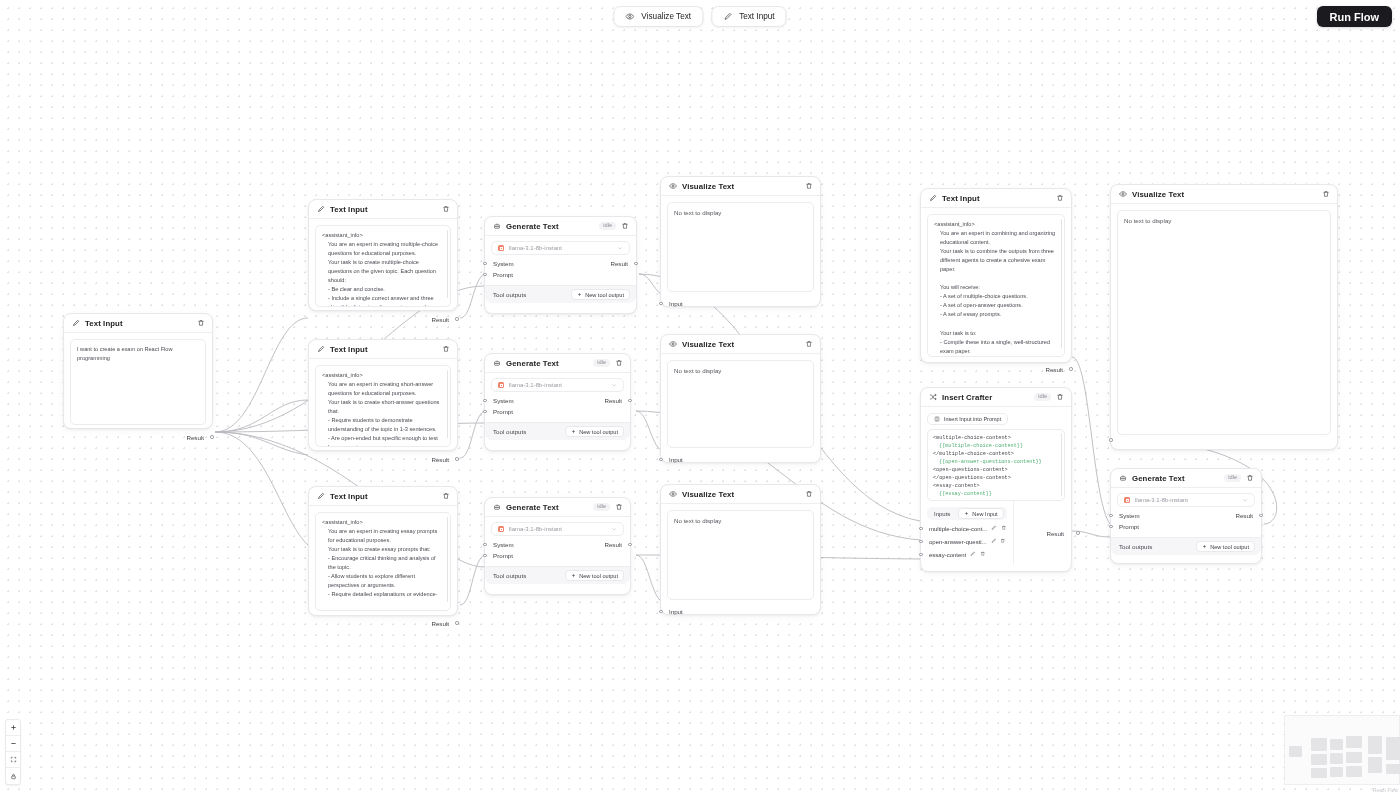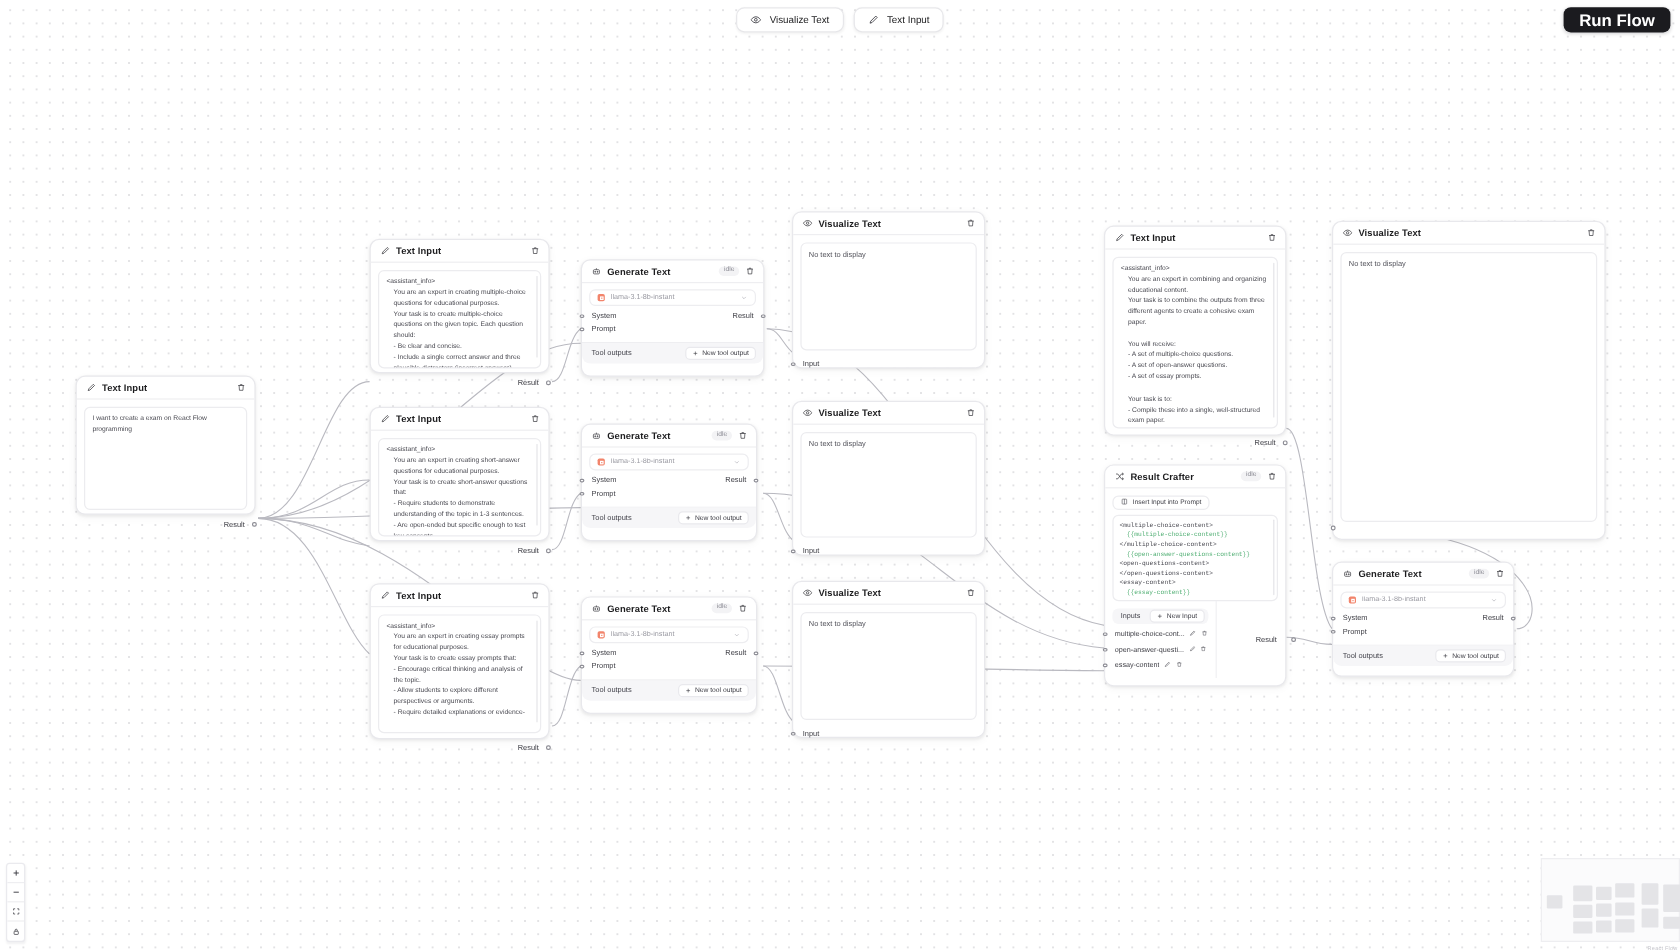--- a/index.html
+++ b/index.html
@@ -34,21 +34,21 @@
     white-space: nowrap;
   }
   .tbtn svg { width: 9px; height: 9px; display: block; }
 
   .runflow {
     position: absolute; top: 6px; right: 8px;
     background: #1b1b1f; color: #ffffff;
     border-radius: 6px;
     height: 21px; padding: 0 13px;
     display: flex; align-items: center;
-    font-size: 14px; font-weight: 600;
+    font-size: 11px; font-weight: 600;
     box-shadow: 0 1px 3px rgba(16,17,26,.18);
     z-index: 40;
   }
 
   
   .node {
     position: absolute;
     background: #ffffff;
     border: 1px solid #e8e8ec;
     border-radius: 8px;
@@ -672,21 +672,21 @@
   </div>
 
   <div class="node" style="left:920px; top:387px; width:152px; height:185px;">
     <div class="nhead">
       <span class="nicon">
         <svg viewBox="0 0 16 16" fill="none" stroke="currentColor" stroke-width="1.2">
           <path d="M2 4h3l6 8h3M2 12h3l6-8h3"></path>
             <path d="M12 2l2.5 2L12 6M12 10l2.5 2L12 14"></path>
         </svg>
       </span>
-      <span class="ntitle">Result Crafter</span>
+      <span class="ntitle">Insert Crafter</span>
       <span class="badge">idle</span>
       <span class="trash">
         <svg viewBox="0 0 16 16" fill="none" stroke="currentColor" stroke-width="1.2">
             <path d="M3 4.5h10M6.5 4.5V3h3v1.5M4.5 4.5l.6 8h5.8l.6-8"></path>
           </svg>
       </span>
     </div>
 
     <div class="insertbtn">
       <span>

